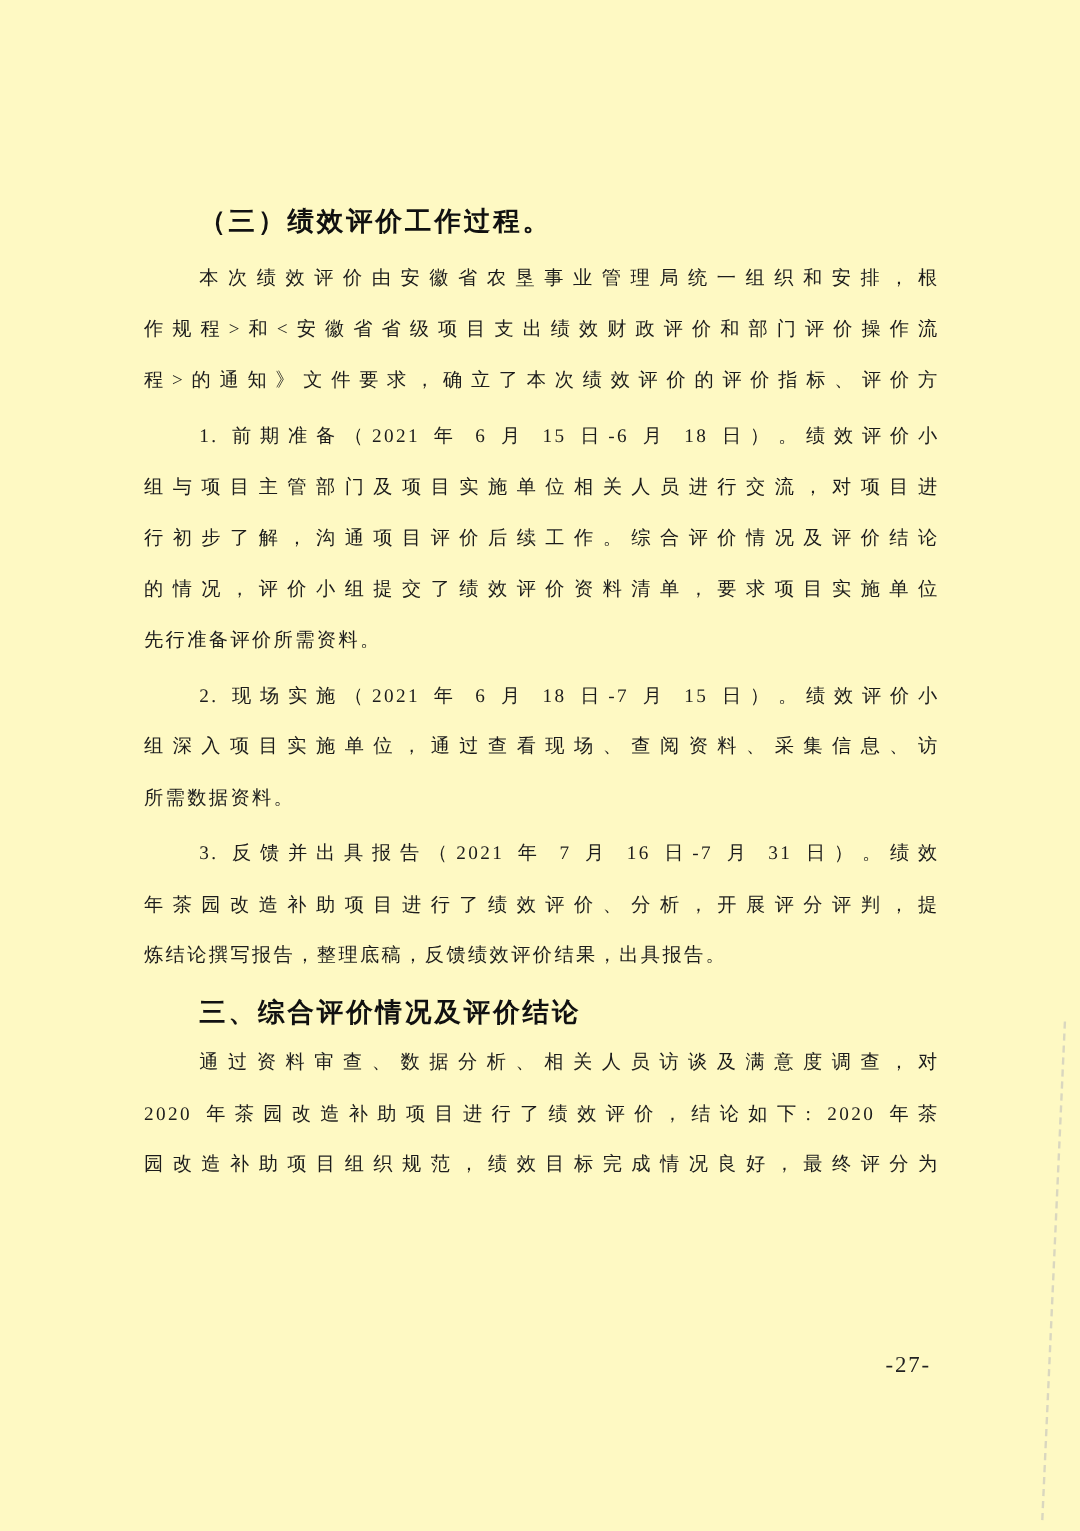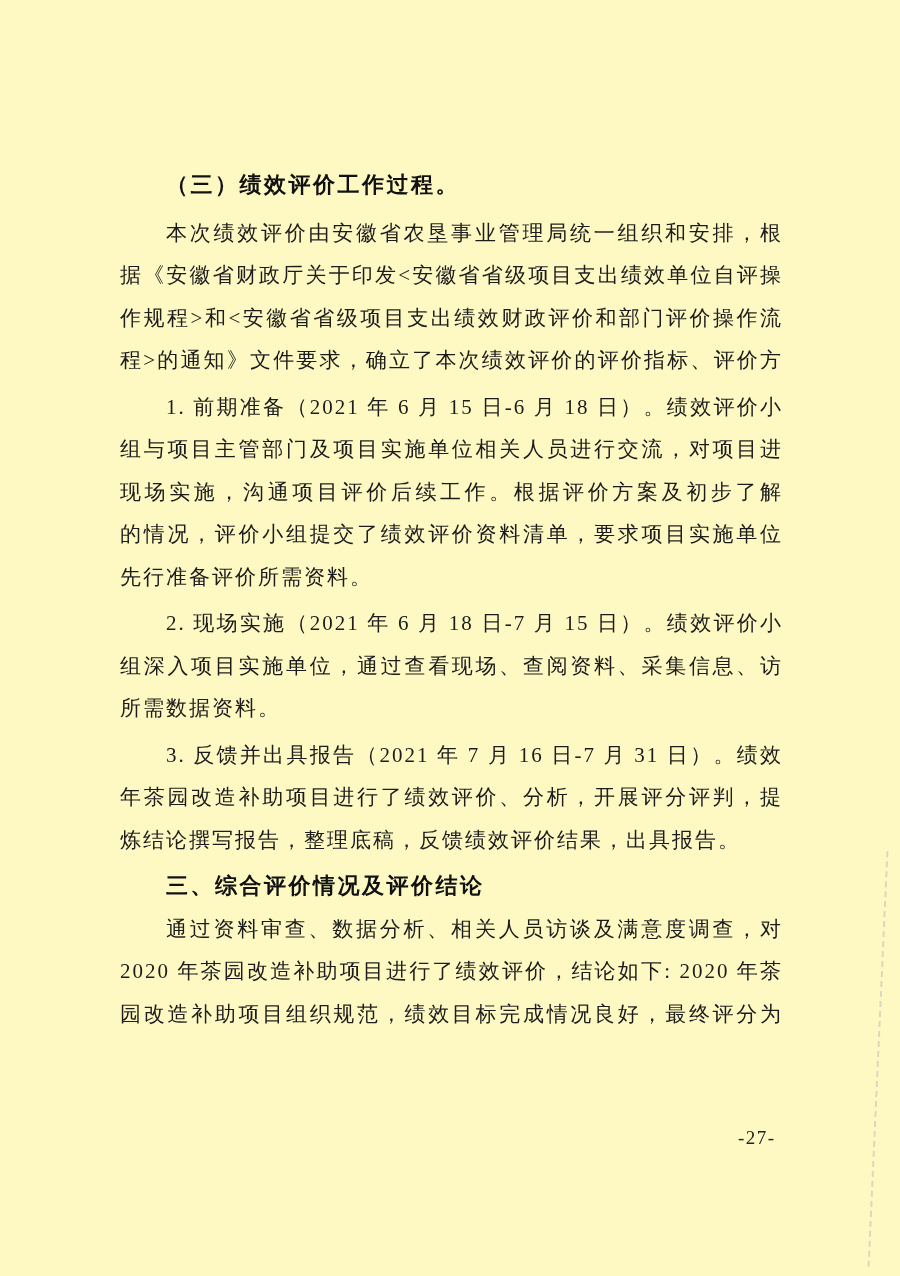--- a/index.html
+++ b/index.html
@@ -20,21 +20,21 @@
   .doc {
     position: absolute;
     left: 120px;
     top: 164px;
     width: 663px;
     color: #1c1c1c;
   }
   .line {
     height: 42.5px;
     line-height: 42.5px;
-    font-size: 21px;
+    font-size: 16px;
     letter-spacing: 2px;
     white-space: normal;
   }
   .line.just {
     text-align: justify;
     text-align-last: justify;
   }
   .line.ind {
     text-indent: 46px;
   }
@@ -71,26 +71,25 @@
     transform: rotate(2.6deg);
   }
 </style>
 </head>
 <body style="background: rgb(253, 253, 252);">
 
 <div class="page">
   <div class="doc" style="color: rgb(28, 28, 28);">
       <div class="line head ind">（三）绩效评价工作过程。</div>
       <div class="line ind just">本次绩效评价由安徽省农垦事业管理局统一组织和安排，根</div>
-      <div class="line just">据《安徽省财政厅关于印发&lt;安徽省省级项目支出绩效单位自评操</div>
       <div class="line just">作规程&gt;和&lt;安徽省省级项目支出绩效财政评价和部门评价操作流</div>
       <div class="line just">程&gt;的通知》文件要求，确立了本次绩效评价的评价指标、评价方</div>
       <div class="line ind just gap">1. 前期准备（2021 年 6 月 15 日-6 月 18 日）。绩效评价小</div>
       <div class="line just">组与项目主管部门及项目实施单位相关人员进行交流，对项目进</div>
-      <div class="line just">现场实施，沟通项目评价后续工作。根据评价方案及初步了解</div>
+      <div class="line just">行初步了解，沟通项目评价后续工作。综合评价情况及评价结论</div>
       <div class="line just">的情况，评价小组提交了绩效评价资料清单，要求项目实施单位</div>
       <div class="line">先行准备评价所需资料。</div>
       <div class="line ind just gap">2. 现场实施（2021 年 6 月 18 日-7 月 15 日）。绩效评价小</div>
       <div class="line just">组深入项目实施单位，通过查看现场、查阅资料、采集信息、访</div>
       <div class="line">所需数据资料。</div>
       <div class="line ind just gap">3. 反馈并出具报告（2021 年 7 月 16 日-7 月 31 日）。绩效</div>
       <div class="line just">年茶园改造补助项目进行了绩效评价、分析，开展评分评判，提</div>
       <div class="line">炼结论撰写报告，整理底稿，反馈绩效评价结果，出具报告。</div>
       <div class="line head ind gap">三、综合评价情况及评价结论</div>
       <div class="line ind just">通过资料审查、数据分析、相关人员访谈及满意度调查，对</div>

